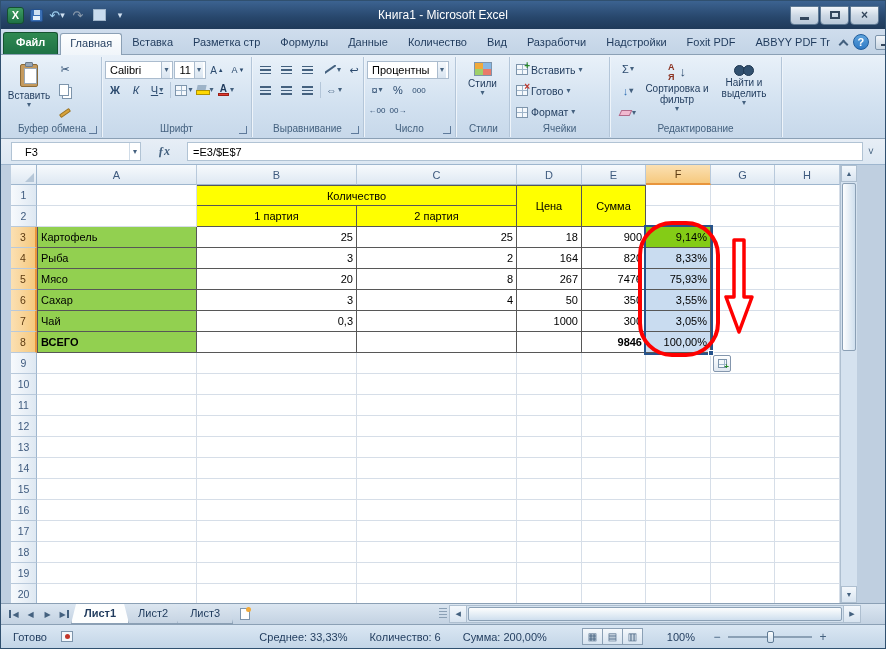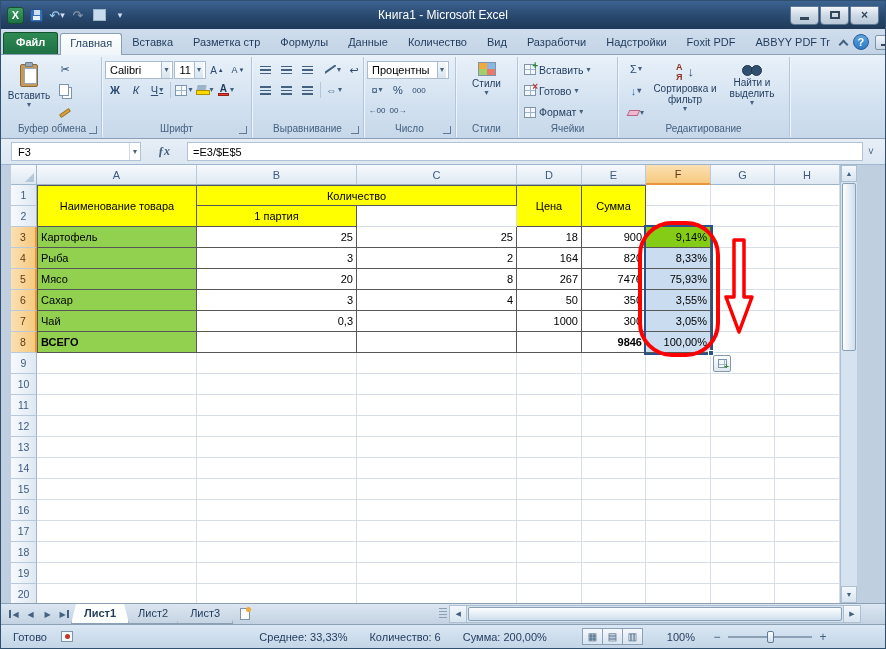--- a/index.html
+++ b/index.html
@@ -116,21 +116,21 @@
   .cellrow { display:flex; align-items:center; gap:3px; height:19px; padding:0 2px; border:1px solid transparent; border-radius:2px; }
   .cellrow .lbl { font-size:10.5px; color:#1f3a5c; white-space:nowrap; }
   .bigtall { width:70px; display:flex; flex-direction:column; align-items:center; padding-top:3px;
              border:1px solid transparent; border-radius:2px; text-align:center; }
   .bigtall .lbl { font-size:10px; line-height:10.5px; color:#1f3a5c; margin-top:3px; white-space:pre-line; }
 
   
   .fbar { height:26px; flex:none; background:linear-gradient(#e7eef6,#dce7f2); border-bottom:1px solid #9eb6ce;
           display:flex; align-items:center; padding:3px 6px 3px 10px; gap:0; }
   .namebox { width:130px; height:19px; background:#fff; border:1px solid #b1c3d4; display:flex; align-items:center;
-             font-size:11px; color:#000; padding-left:6px; }
+             font-size:11px; color:#000; padding-left:13px; }
   .namebox .dd { margin-left:auto; border-left:1px solid #d0dce8; height:100%; display:flex; align-items:center; padding:0 3px; }
   .fxwrap { width:46px; display:flex; align-items:center; justify-content:center; gap:8px; }
   .fxbtn { font-family:"Liberation Serif", serif; font-style:italic; font-weight:bold; color:#44617f; font-size:12px; }
   .finput { flex:1; height:19px; background:#fff; border:1px solid #b1c3d4; font-size:11px; color:#000;
             display:flex; align-items:center; padding-left:5px; }
   .fexpand { width:16px; text-align:center; color:#44617f; font-size:10px; }
 
   
   .sheet-region { flex:1; display:flex; background:#bfcfe0; padding-left:10px; overflow:hidden; }
   .sheet-area { position:relative; width:829px; background:#fff; flex:none; overflow:hidden; }
@@ -421,21 +421,21 @@
               <span>←00</span>
             </span>
           <span class="sbtn" style="font-size:8px">
               <span>00→</span>
             </span>
         </div>
       </div>
       <div class="glabel"><span>Число</span><span class="launcher"></span></div>
     </div>
 
-    <div class="rgroup" style="width:62px">
+    <div class="rgroup" style="width:54px">
       <div class="gbody" style="justify-content:center">
         <div class="bigbtn">
           <span class="styles-ico"></span>
           <span class="biglabel">Стили</span>
           <span class="dd">▾</span>
         </div>
       </div>
       <div class="glabel"><span>Стили</span></div>
     </div>
 
@@ -502,21 +502,21 @@
 
   <div class="fbar">
     <div class="namebox">
       <span>F3</span>
       <span class="dd">▾</span>
     </div>
     <div class="fxwrap">
       <span class="fxbtn">ƒx</span>
     </div>
     <div class="finput">
-        <span>=E3/$E$5</span>
+        <span>=E3/$E$7</span>
       </div>
     <div class="fexpand">˅</div>
   </div>
 
   <div class="sheet-region">
     <div class="sheet-area">
       <div class="corner"></div>
       <div class="colheads">
           <div class="chead" style="width: 160px;">A</div>
           <div class="chead" style="width: 160px;">B</div>
@@ -703,25 +703,25 @@
           <div class="gcell" style="grid-area: 19 / 7;"></div>
           <div class="gcell" style="grid-area: 19 / 8;"></div>
           <div class="gcell" style="grid-area: 20 / 1;"></div>
           <div class="gcell" style="grid-area: 20 / 2;"></div>
           <div class="gcell" style="grid-area: 20 / 3;"></div>
           <div class="gcell" style="grid-area: 20 / 4;"></div>
           <div class="gcell" style="grid-area: 20 / 5;"></div>
           <div class="gcell" style="grid-area: 20 / 6;"></div>
           <div class="gcell" style="grid-area: 20 / 7;"></div>
           <div class="gcell" style="grid-area: 20 / 8;"></div>
-          <div class="dcell tb tb-left tb-top" style="grid-area: 1 / 1 / span 2; background: rgb(255, 255, 0); justify-content: center;">Наименование товара</div>
           <div class="dcell tb tb-top" style="grid-area: 1 / 2 / auto / span 2; background: rgb(255, 255, 0); justify-content: center;">Количество</div>
           <div class="dcell tb tb-top" style="grid-area: 1 / 5 / span 2; background: rgb(255, 255, 0); justify-content: center;">Сумма</div>
           <div class="dcell tb tb-top" style="grid-area: 1 / 4 / span 2; background: rgb(255, 255, 0); justify-content: center;">Цена</div>
           <div class="dcell tb" style="grid-area: 2 / 2; background: rgb(255, 255, 0); justify-content: center;">1 партия</div>
+          <div class="dcell tb" style="grid-area: 2 / 3; background: rgb(255, 255, 0); justify-content: center;">2 партия</div>
           <div class="dcell tb tb-left" style="grid-area: 3 / 1; background: rgb(146, 208, 80);">Картофель</div>
           <div class="dcell tb" style="grid-area: 3 / 2; background: rgb(255, 255, 255); justify-content: flex-end;">25</div>
           <div class="dcell tb" style="grid-area: 3 / 3; background: rgb(255, 255, 255); justify-content: flex-end;">25</div>
           <div class="dcell tb" style="grid-area: 3 / 4; background: rgb(255, 255, 255); justify-content: flex-end;">18</div>
           <div class="dcell tb" style="grid-area: 3 / 5; background: rgb(255, 255, 255); justify-content: flex-end;">900</div>
           <div class="dcell tb" style="grid-area: 3 / 6; background: #84cc16; justify-content: flex-end; text-align: right;">9,14%</div>
           <div class="dcell tb tb-left" style="grid-area: 4 / 1; background: rgb(146, 208, 80);">Рыба</div>
           <div class="dcell tb" style="grid-area: 4 / 2; background: rgb(255, 255, 255); justify-content: flex-end;">3</div>
           <div class="dcell tb" style="grid-area: 4 / 3; background: rgb(255, 255, 255); justify-content: flex-end;">2</div>
           <div class="dcell tb" style="grid-area: 4 / 4; background: rgb(255, 255, 255); justify-content: flex-end;">164</div>

